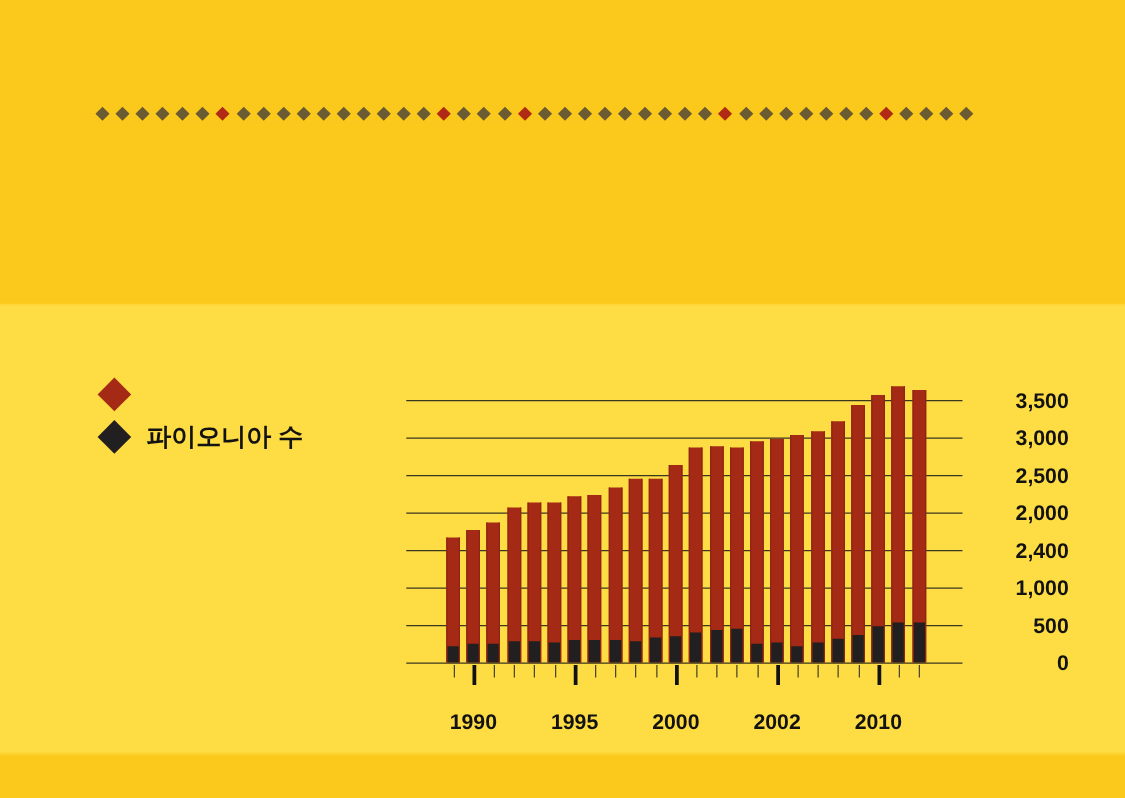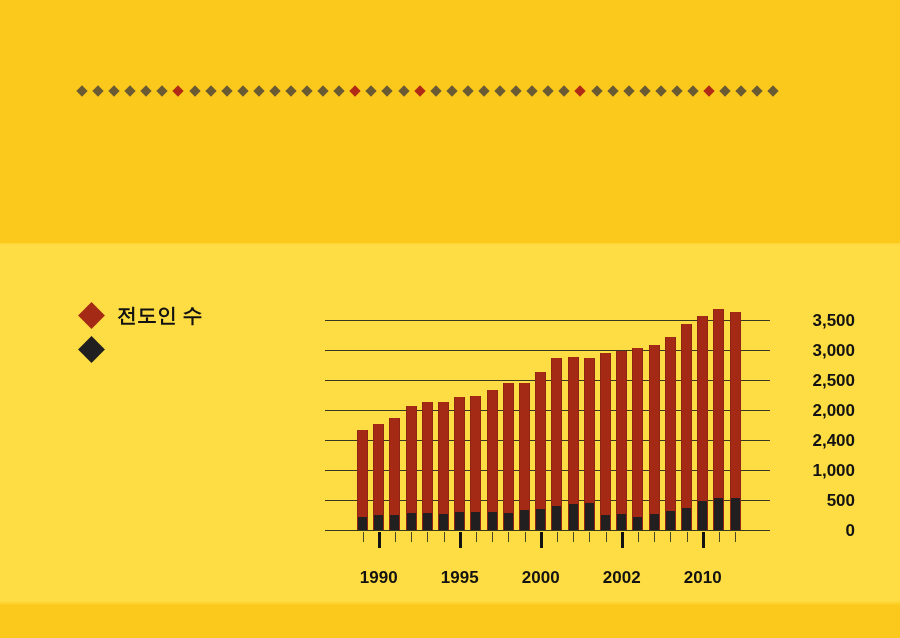--- a/index.html
+++ b/index.html
@@ -227,24 +227,24 @@
       <span class="dot" style="background: rgb(107, 91, 51);"></span>
       <span class="dot" style="background: rgb(107, 91, 51);"></span>
       <span class="dot" style="background: rgb(107, 91, 51);"></span>
       <span class="dot" style="background: rgb(107, 91, 51);"></span>
     </div>
 
 
   <div class="legend">
     <div class="legend-row">
       <span class="legend-swatch" id="sw0" style="background: rgb(164, 42, 22);"></span>
-      <span class="legend-label">전도인 수</span>
     </div>
     <div class="legend-row">
       <span class="legend-swatch" id="sw1" style="background: rgb(33, 31, 31);"></span>
+      <span class="legend-label">파이오니아 수</span>
     </div>
   </div>
 
   <div id="chart">
       <div class="axis-base" style="top: 240px;"></div>
       <div class="ylabel" style="top: 240px;">0</div>
       <div class="gridline" style="top: 210px;"></div>
       <div class="ylabel" style="top: 210px;">500</div>
       <div class="gridline" style="top: 180px;"></div>
       <div class="ylabel" style="top: 180px;">1,000</div>

